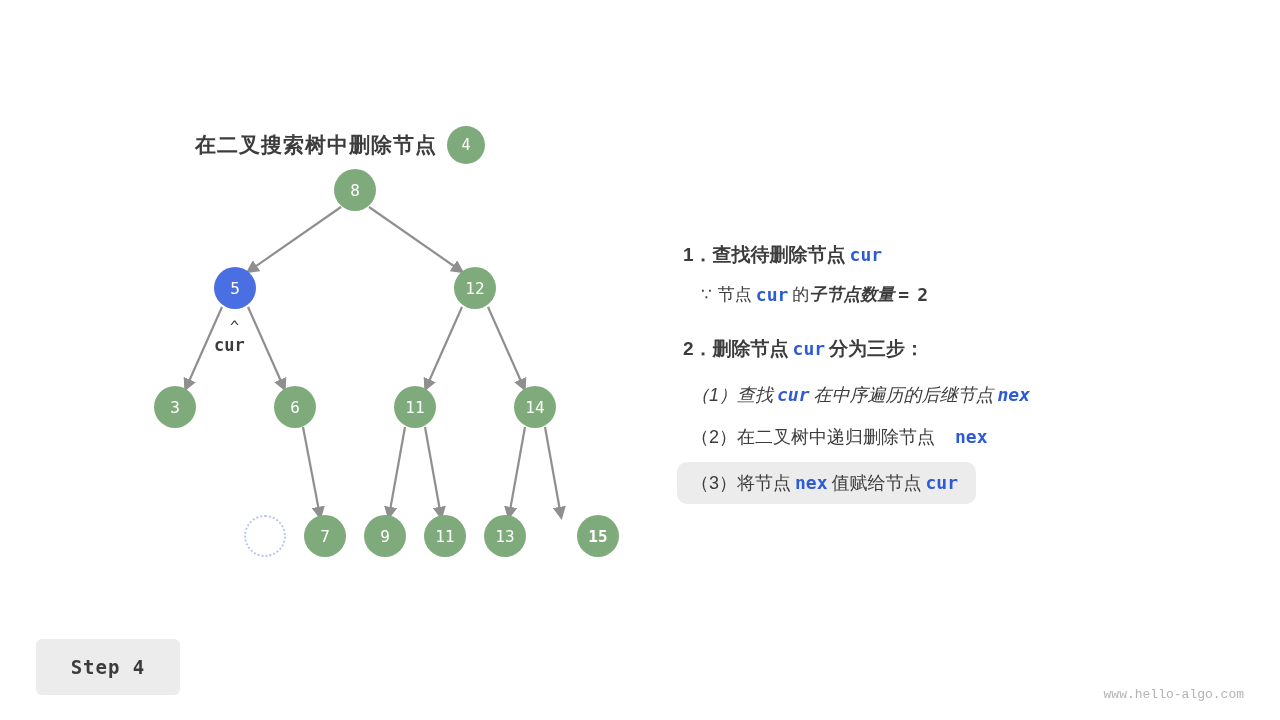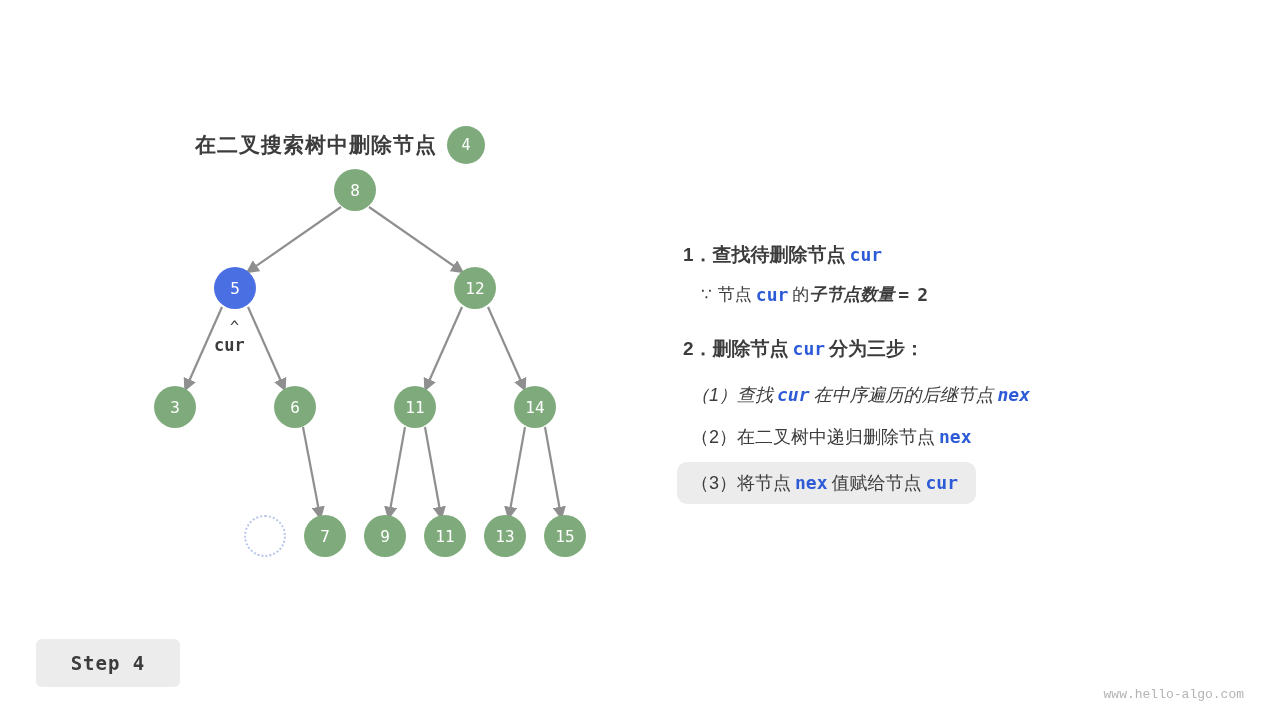--- a/index.html
+++ b/index.html
@@ -145,21 +145,21 @@
     margin-left: -6px;
     margin-top: 4px;
   }
 
   
   #step-pill {
     position: absolute;
     left: 36px;
     top: 639px;
     width: 144px;
-    height: 48px;
+    height: 56px;
     background: #ececec;
     border-radius: 6px;
     display: flex;
     align-items: center;
     justify-content: center;
     font-family: "DejaVu Sans Mono", monospace;
     font-size: 19px;
     font-weight: bold;
     color: #3c3c3c;
     letter-spacing: 1px;
@@ -212,21 +212,21 @@
         <div class="node" style="left: 475px; top: 288px;">12</div>
         <div class="node" style="left: 175px; top: 407px;">3</div>
         <div class="node" style="left: 295px; top: 407px;">6</div>
         <div class="node" style="left: 415px; top: 407px;">11</div>
         <div class="node" style="left: 535px; top: 407px;">14</div>
         <div class="node ghost" style="left: 265px; top: 536px;"></div>
         <div class="node" style="left: 325px; top: 536px;">7</div>
         <div class="node" style="left: 385px; top: 536px;">9</div>
         <div class="node" style="left: 445px; top: 536px;">11</div>
         <div class="node" style="left: 505px; top: 536px;">13</div>
-        <div class="node" style="left: 565px; top: 536px;">15</div>
+        <div class="node" style="left: 598px; top: 536px; font-weight: bold;">15</div>
       </div>
     <div id="cur-caret" style="left: 230px; top: 318px;">^</div>
     <div id="cur-label" style="left: 214px; top: 335px;">cur</div>
   </div>
 
   <div id="panel">
     <div class="line step-head">
       <span>1．查找待删除节点</span>
       <span class="mono-blue">cur</span>
     </div>
@@ -252,21 +252,21 @@
     <div id="item-list">
         <div class="line">
           <div style="display: inline-flex; align-items: baseline; padding: 6px 8px; font-style: italic;">
             <span>（1）查找</span>
             <span class="mono-blue">cur</span>
             <span>在中序遍历的后继节点</span>
             <span class="mono-blue">nex</span>
           </div>
         </div>
         <div class="line">
-          <div style="display: inline-flex; align-items: baseline; padding: 6px 8px;">
+          <div style="display: inline-flex; align-items: baseline; padding: 6px 8px; gap: 16px;">
             <span>（2）在二叉树中递归删除节点</span>
             <span class="mono-blue">nex</span>
           </div>
         </div>
         <div class="line">
           <div id="highlight-row">
             <span>（3）将节点</span>
             <span class="mono-blue">nex</span>
             <span>值赋给节点</span>
             <span class="mono-blue">cur</span>

